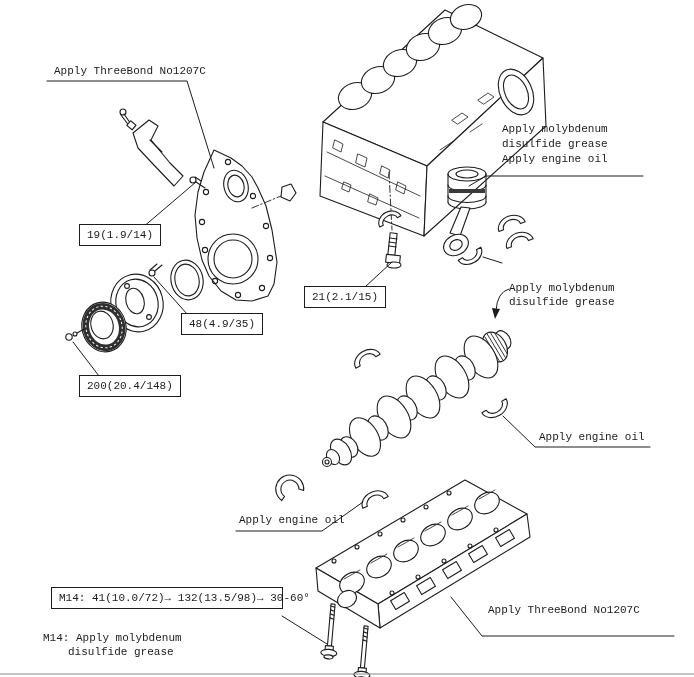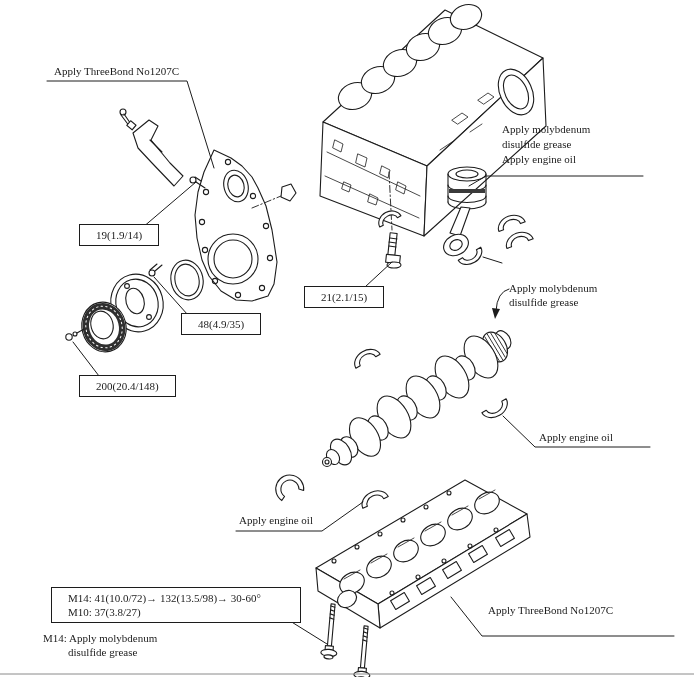--- a/index.html
+++ b/index.html
@@ -1,27 +1,27 @@
 <!DOCTYPE html>
 <html style="--bg: #ffffff; --ink: #1c1c1c;"><head>
 <meta charset="utf-8">
 <style>
   html,body{margin:0;padding:0;background:#e8e8e8;}
   .stage{
     position:relative;width:694px;height:677px;background:var(--bg,#fff);
-    font-family:Liberation Serif, serif;color:var(--ink,#1c1c1c);
+    font-family:Liberation Mono, monospace;color:var(--ink,#1c1c1c);
     overflow:hidden;margin:0 auto;
   }
   svg.art{position:absolute;left:0;top:0;color:var(--ink,#1c1c1c);}
   .lbl{
     position:absolute;font-size:11px;line-height:14px;white-space:nowrap;
     color:var(--ink,#1c1c1c);
   }
   .lbl.box{
-    border:1px solid var(--ink,#1c1c1c);background:#fff;padding:3px 16px;
+    border:1px solid var(--ink,#1c1c1c);background:#fff;padding:3px 7px;
   }
   .lbl .ind{margin-left:25px;}
 </style>
 </head>
 <body>
 
 <div class="stage">
 
 <svg class="art" width="694" height="677" viewBox="0 0 694 677" fill="none" stroke="currentColor" stroke-width="1.1" stroke-linejoin="round" stroke-linecap="round">
 
@@ -296,21 +296,20 @@
   <div>Apply molybdenum</div>
   <div>disulfide grease</div>
 </div>
 
 <div class="lbl" style="left:539px;top:430px">Apply engine oil</div>
 
 <div class="lbl" style="left:239px;top:513px">Apply engine oil</div>
 
 <div class="lbl box" style="left:51px;top:587px;width:216px">
   <div>M14: 41(10.0/72)→ 132(13.5/98)→ 30-60°</div>
-  <div>M10: 37(3.8/27)</div>
 </div>
 
 <div class="lbl" style="left:43px;top:631px">
   <div>M14: Apply molybdenum</div>
   <div class="ind">disulfide grease</div>
 </div>
 
 <div class="lbl" style="left:488px;top:603px;line-height:15px">
   <div>Apply ThreeBond No1207C</div>
 </div>

